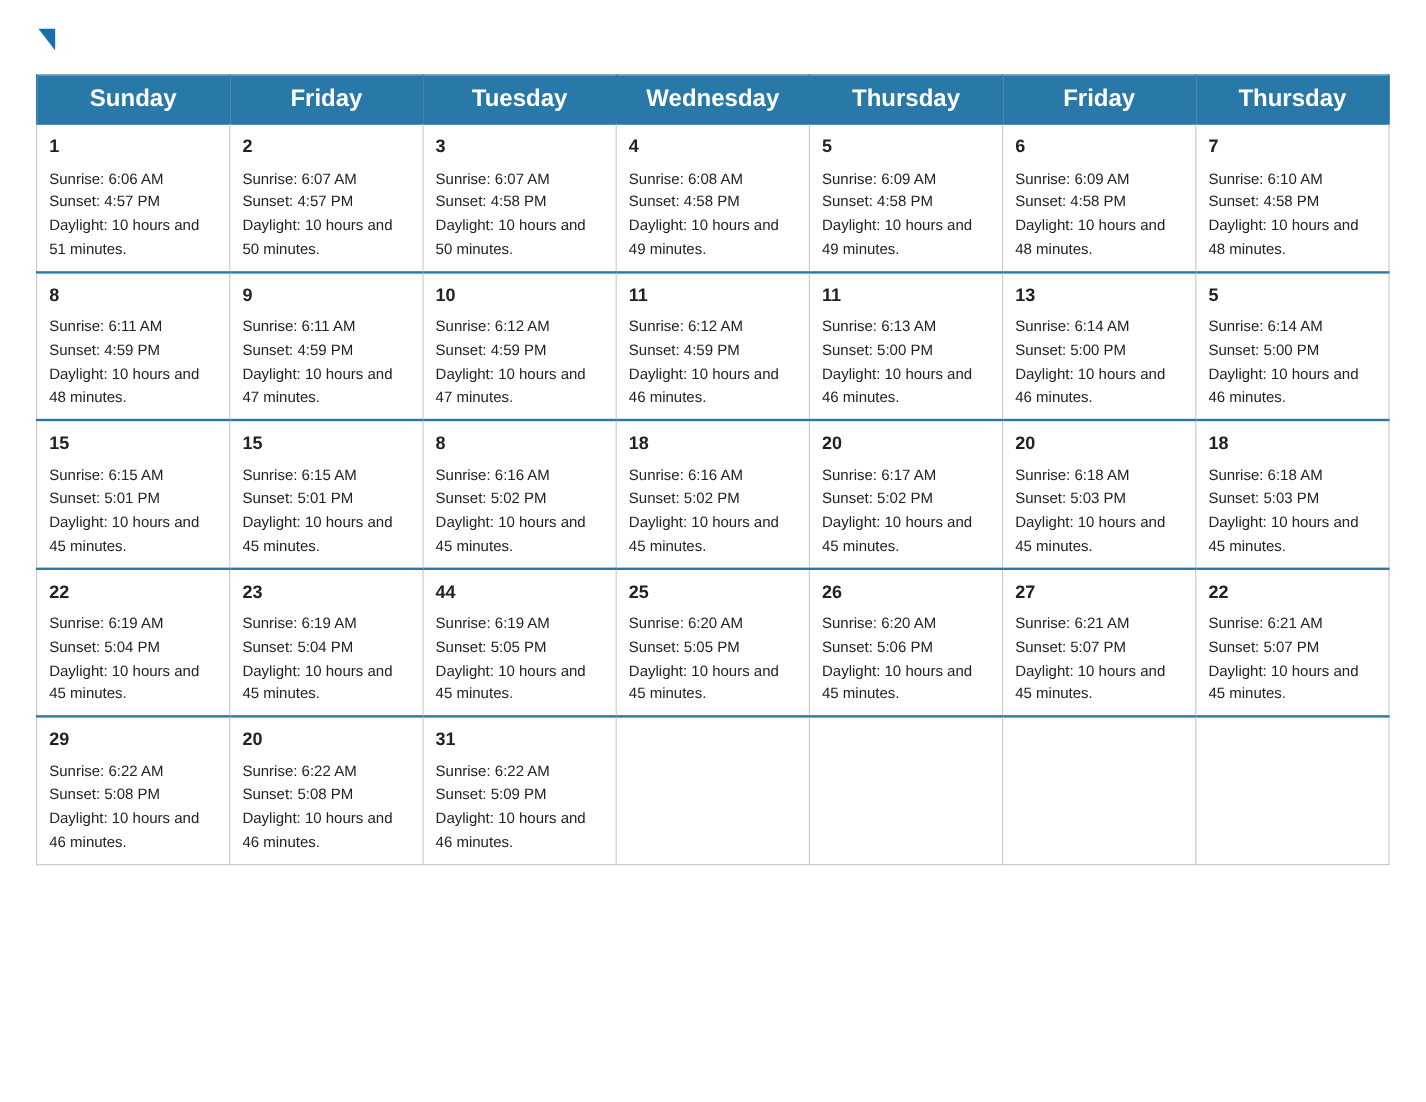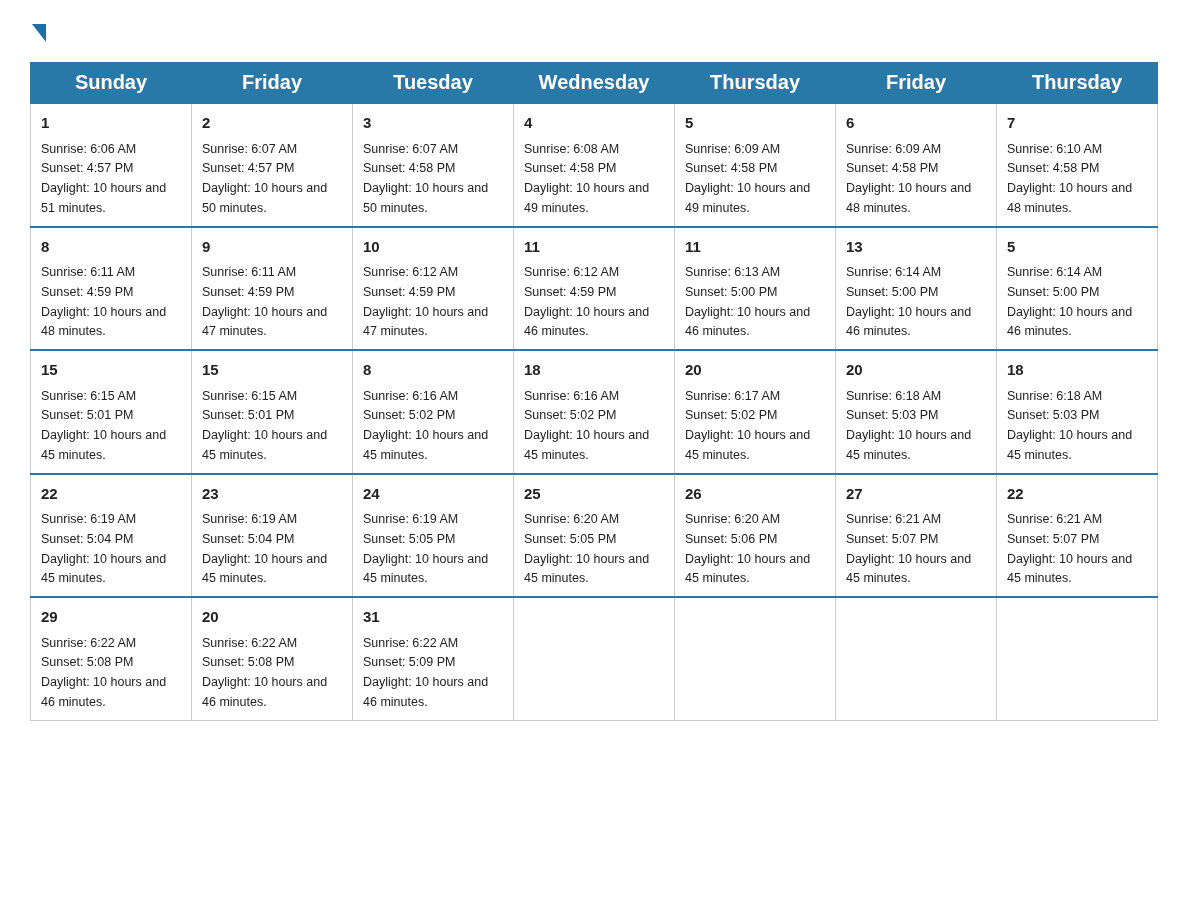--- a/index.html
+++ b/index.html
@@ -224,21 +224,21 @@
       </tr>
       <tr>
         <td><span class="day-num">22</span>
         <span class="day-info">Sunrise: 6:19 AM</span><br>
         <span class="day-info">Sunset: 5:04 PM</span><br>
         <span class="day-info">Daylight: 10 hours and 45 minutes.</span></td>
         <td><span class="day-num">23</span>
         <span class="day-info">Sunrise: 6:19 AM</span><br>
         <span class="day-info">Sunset: 5:04 PM</span><br>
         <span class="day-info">Daylight: 10 hours and 45 minutes.</span></td>
-        <td><span class="day-num">24</span>
+        <td><span class="day-num">44</span>
         <span class="day-info">Sunrise: 6:19 AM</span><br>
         <span class="day-info">Sunset: 5:05 PM</span><br>
         <span class="day-info">Daylight: 10 hours and 45 minutes.</span></td>
         <td><span class="day-num">25</span>
         <span class="day-info">Sunrise: 6:20 AM</span><br>
         <span class="day-info">Sunset: 5:05 PM</span><br>
         <span class="day-info">Daylight: 10 hours and 45 minutes.</span></td>
         <td><span class="day-num">26</span>
         <span class="day-info">Sunrise: 6:20 AM</span><br>
         <span class="day-info">Sunset: 5:06 PM</span><br>

